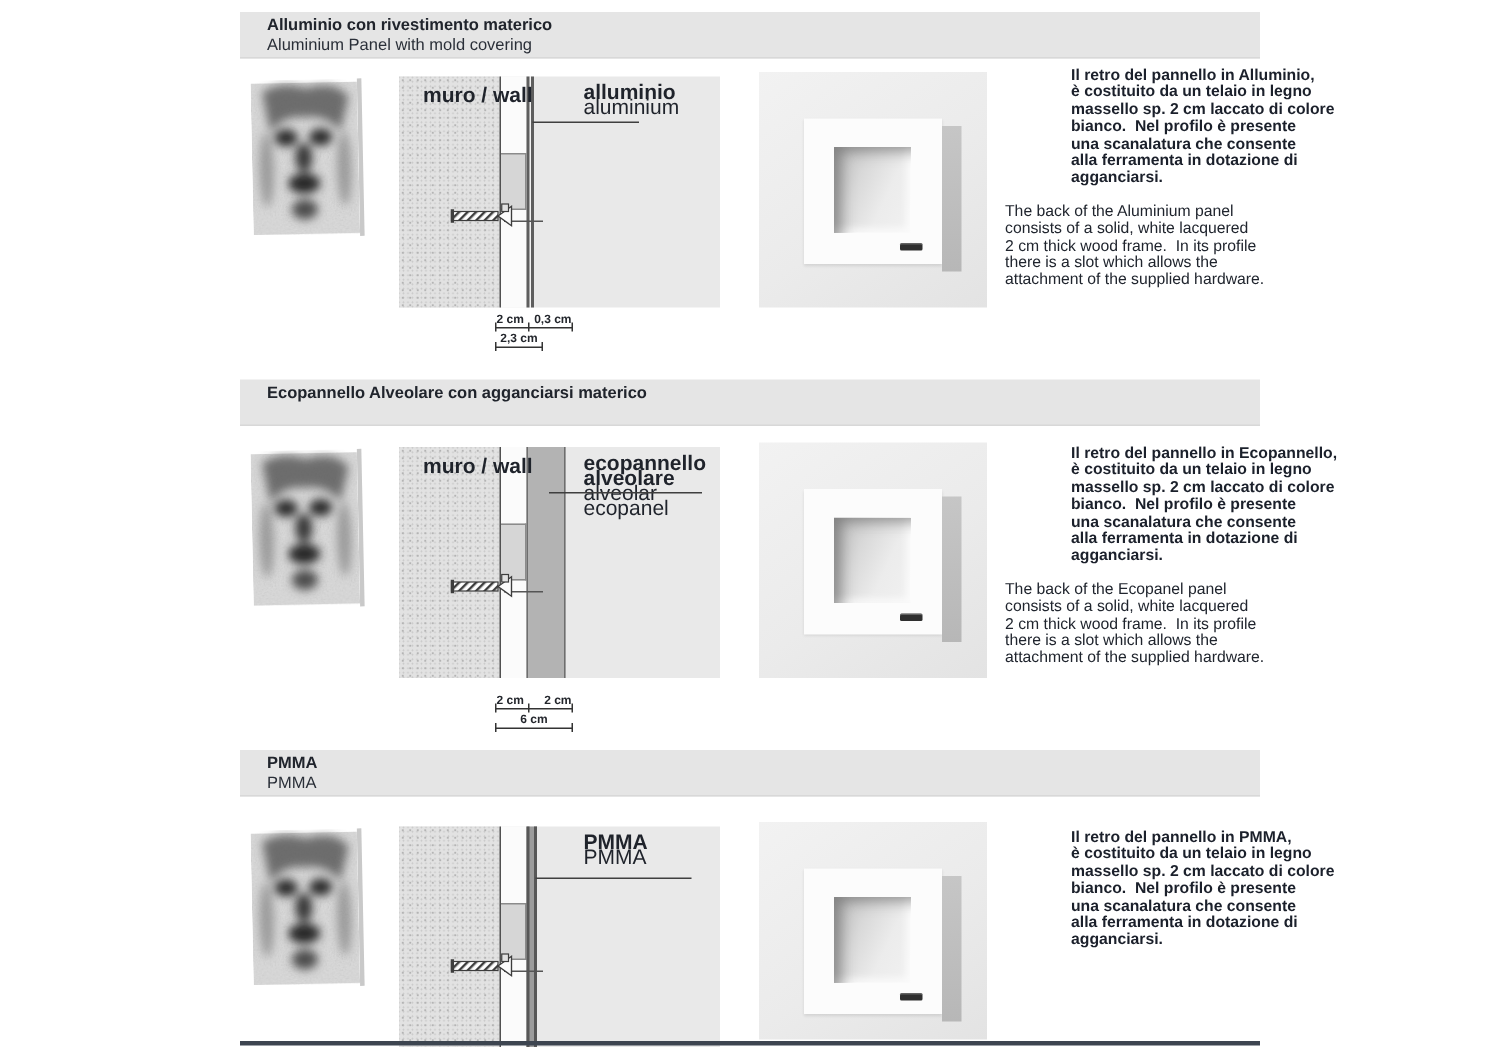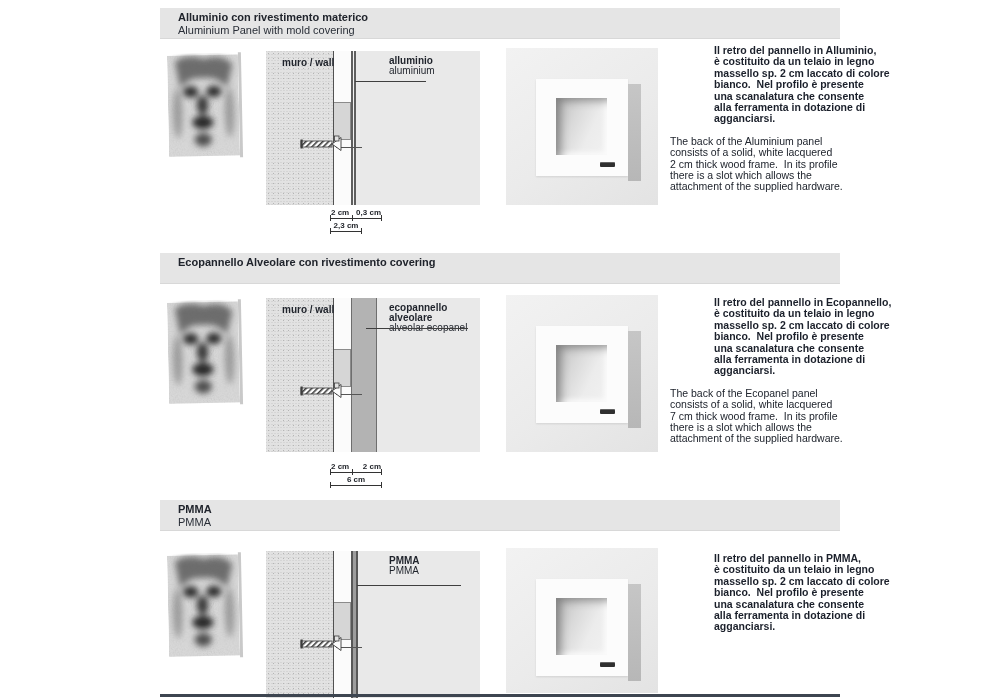--- a/index.html
+++ b/index.html
@@ -31,21 +31,21 @@
   .wall-edge{position:absolute;left:67px;top:0;width:1px;height:100%;background:#515151;}
   .gap{position:absolute;left:68px;top:0;width:17px;height:100%;background:#fbfbfb;}
   .frame-block{position:absolute;left:68px;top:51px;width:17px;height:38px;background:#d6d6d6;
     border-top:1px solid #8b8b8b;border-bottom:1px solid #8b8b8b;border-right:1px solid #8b8b8b;box-sizing:border-box;}
   .screw{position:absolute;left:34px;top:84px;}
   .slot-line{position:absolute;left:70px;top:96px;width:26px;height:1px;background:#555;}
   .panel-strip{position:absolute;top:0;height:100%;box-sizing:border-box;}
   .s1 .panel-strip{left:85px;width:5px;background:#f2f2f2;border-left:2px solid #5e5e5e;border-right:2px solid #5e5e5e;}
   .s2 .panel-strip{left:85px;width:26px;background:#b3b3b3;border-left:1px solid #6e6e6e;border-right:1px solid #6e6e6e;}
   .s3 .panel-strip{left:85px;width:7px;background:#9c9c9c;border-left:2px solid #575757;border-right:2px solid #575757;}
-  .lbl{position:absolute;font-size:10px;line-height:10px;color:#1f232b;}
+  .lbl{position:absolute;font-size:14px;line-height:10px;color:#1f232b;}
   .wall-lbl{left:16px;top:7px;font-weight:bold;}
   .mat-lbl{left:107px;top:5px;width:95px;margin-left:16px;}
   .mat-lbl .b{font-weight:bold;}
   .leader{position:absolute;height:1px;background:#3f3f3f;top:30px;}
   .s1 .leader{left:89px;width:71px;}
   .s2 .leader{left:100px;width:102px;}
   .s3 .leader{left:91px;width:104px;top:34px;}
 
   
   .dims{position:absolute;left:330px;width:52px;font-size:8px;font-weight:bold;color:#23262c;}
@@ -188,21 +188,21 @@
       <div class="en">The back of the Aluminium panel
 consists of a solid, white lacquered
 2 cm thick wood frame.  In its profile
 there is a slot which allows the
 attachment of the supplied hardware.</div>
     </div>
   </div>
 
   <div class="section s2">
     <div class="sec-header">
-      <div class="h-title">Ecopannello Alveolare con rivestimento covering</div>
+      <div class="h-title">Ecopannello Alveolare con agganciarsi materico</div>
     </div>
     <div class="artwork">
       <svg>
           <use href="#artwork-face"></use>
         </svg>
     </div>
     <div class="diagram">
       <div class="gap"></div>
       <div class="wall"></div>
       <div class="wall-edge"></div>
@@ -244,21 +244,21 @@
     <div class="desc">
       <div class="it">Il retro del pannello in Ecopannello,
 è costituito da un telaio in legno
 massello sp. 2 cm laccato di colore
 bianco.  Nel profilo è presente
 una scanalatura che consente
 alla ferramenta in dotazione di
 agganciarsi.</div>
       <div class="en">The back of the Ecopanel panel
 consists of a solid, white lacquered
-7 cm thick wood frame.  In its profile
+2 cm thick wood frame.  In its profile
 there is a slot which allows the
 attachment of the supplied hardware.</div>
     </div>
   </div>
 
   <div class="section s3">
     <div class="sec-header">
       <div class="h-title">PMMA</div>
       <div class="h-sub">PMMA</div>
     </div>

